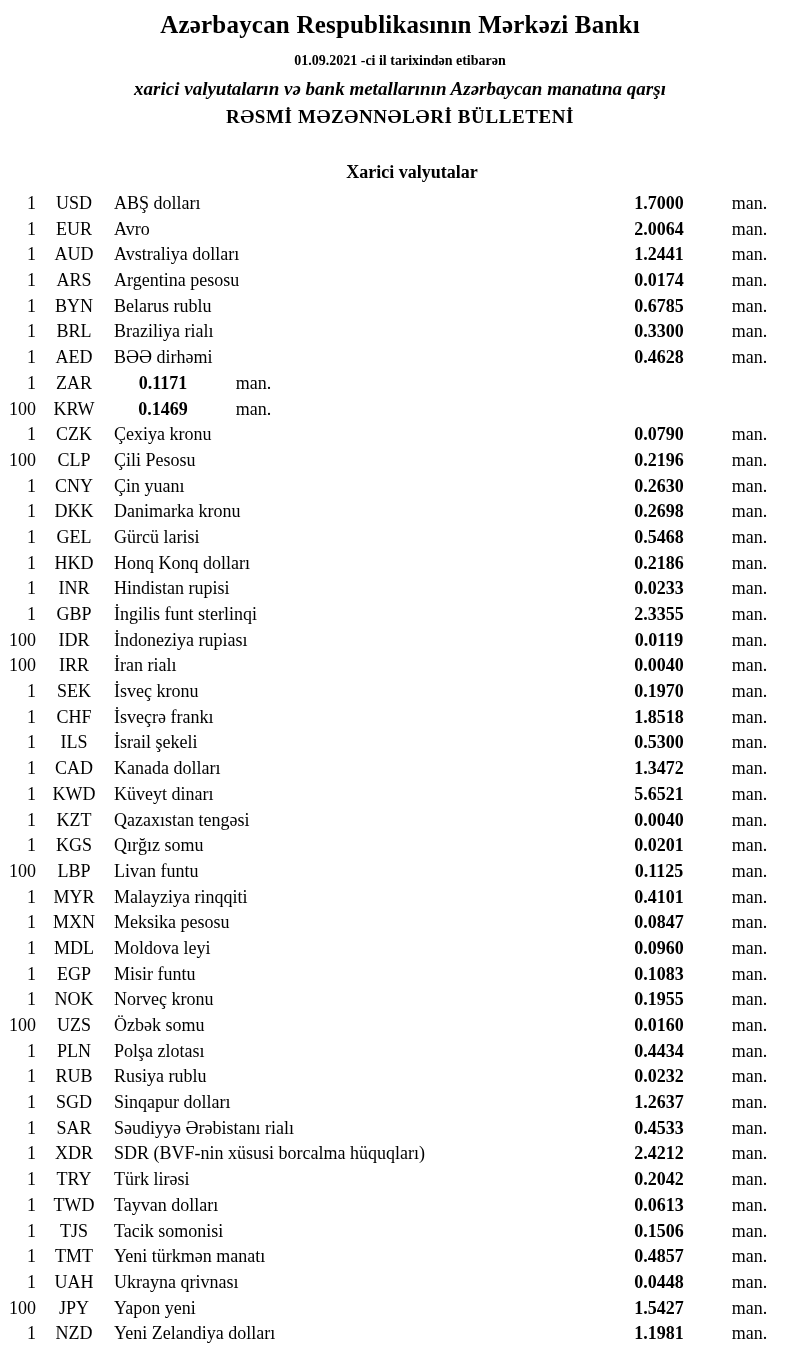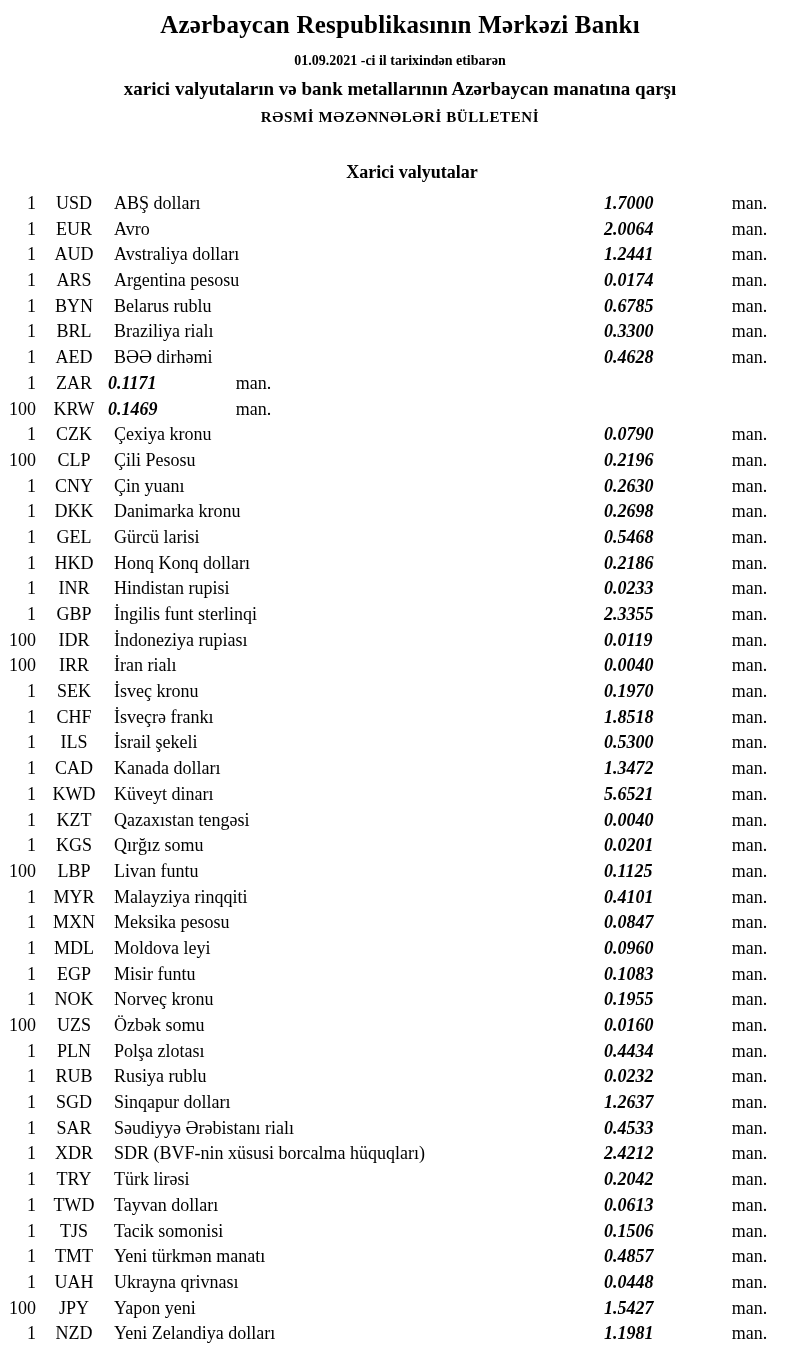--- a/index.html
+++ b/index.html
@@ -34,23 +34,24 @@
     font-size: 14px;
     font-weight: 700;
     line-height: 24px;
     margin-top: 9px;
   }
   .scope-line {
     font-size: 19px;
     font-weight: 700;
     line-height: 24px;
     margin-top: 4px;
+    font-style: italic;
   }
   .bulletin-line {
-    font-size: 15px;
+    font-size: 19px;
     font-weight: 700;
     line-height: 24px;
     margin-top: 4px;
     letter-spacing: 0.6px;
   }
   .section-title {
     text-align: center;
     font-size: 18px;
     font-weight: 700;
     margin-top: 33px;
@@ -80,23 +81,22 @@
   }
   .name {
     flex: 1 1 auto;
     padding-left: 6px;
     white-space: nowrap;
     overflow: hidden;
   }
   .rate {
     flex: 0 0 110px;
     width: 110px;
-    text-align: left;
-    font-weight: 700;
-    font-style: italic;
+    text-align: center;
+    font-weight: 700;
   }
   .unit {
     flex: 0 0 57px;
     width: 57px;
     text-align: center;
     padding-left: 14px;
     box-sizing: border-box;
   }
 </style>
 </head>

